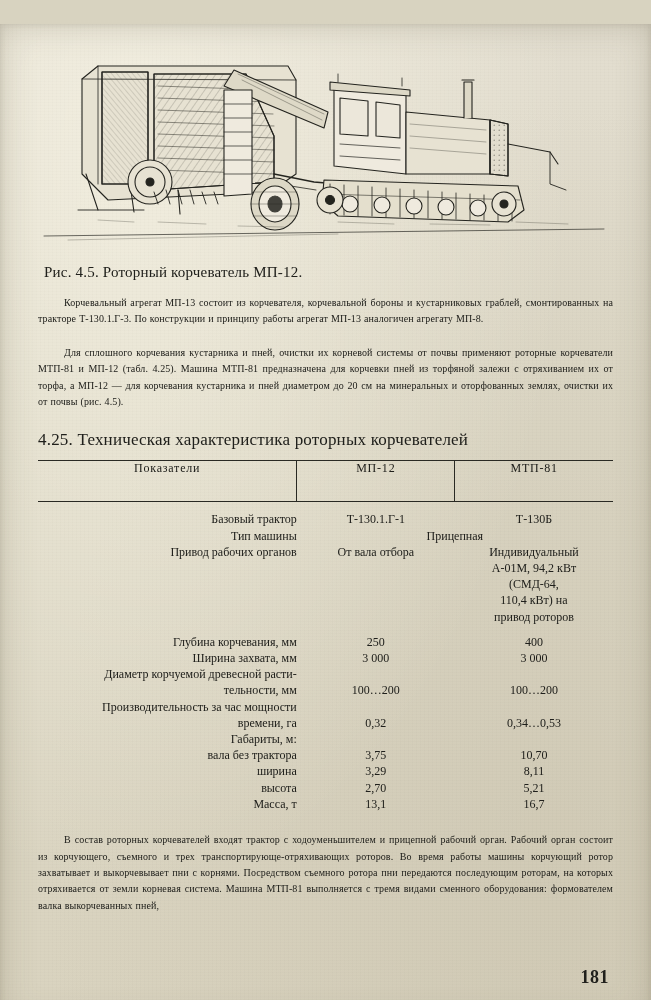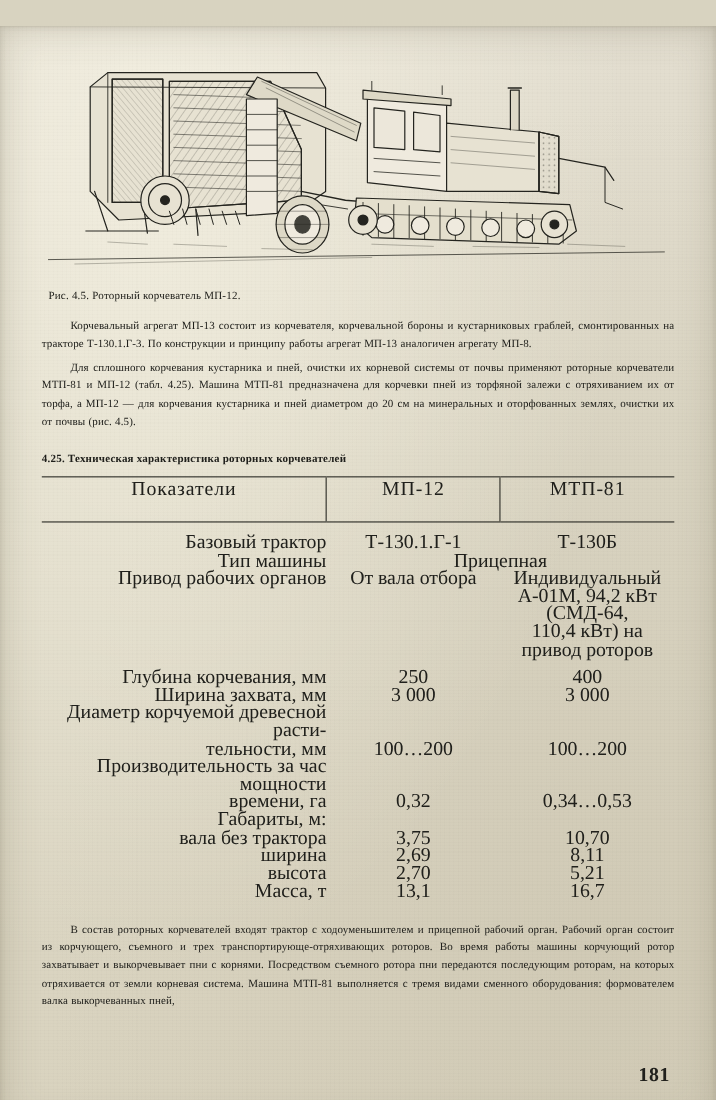--- a/index.html
+++ b/index.html
@@ -43,50 +43,50 @@
 
   
   .figure-wrap {
     position: relative;
     height: 230px;
     margin: 24px 0 4px 0;
   }
   .figure-wrap svg { display: block; }
 
   .fig-caption {
-    font-size: 10px;
+    font-size: 15px;
     margin: 10px 0 0 6px;
     letter-spacing: 0.2px;
   }
 
   
   p.body {
     font-size: 10px;
     line-height: 16.4px;
     text-align: justify;
     text-indent: 26px;
     margin: 14px 0 0 0;
     letter-spacing: 0.1px;
     word-spacing: 0.4px;
   }
-  p.body.tight { margin-top: 5px; }
+  p.body.tight { margin-top: 17px; }
 
   h2.section-title {
-    font-size: 10px;
-    font-weight: bold;
+    font-size: 17px;
+    font-weight: normal;
     margin: 20px 0 4px 0;
     text-indent: 0;
     letter-spacing: 0.2px;
   }
 
   
   table.spec {
     width: 100%;
     border-collapse: collapse;
-    font-size: 18px;
+    font-size: 12px;
     margin-top: 10px;
   }
   table.spec th, table.spec td {
     padding: 0;
     vertical-align: top;
   }
   .thead-row th {
     border-top: 1.4px solid #2a2a24;
     border-bottom: 1.4px solid #2a2a24;
     height: 40px;
@@ -320,21 +320,21 @@
         <td class="val"></td>
         <td class="val"></td>
       </tr>
       <tr>
         <td class="param indent-1">вала без трактора</td>
         <td class="val">3,75</td>
         <td class="val">10,70</td>
       </tr>
       <tr>
         <td class="param indent-1">ширина</td>
-        <td class="val">2,69</td>
+        <td class="val">3,29</td>
         <td class="val">8,11</td>
       </tr>
       <tr>
         <td class="param indent-1">высота</td>
         <td class="val">2,70</td>
         <td class="val">5,21</td>
       </tr>
       <tr>
         <td class="param">Масса, т</td>
         <td class="val">13,1</td>

